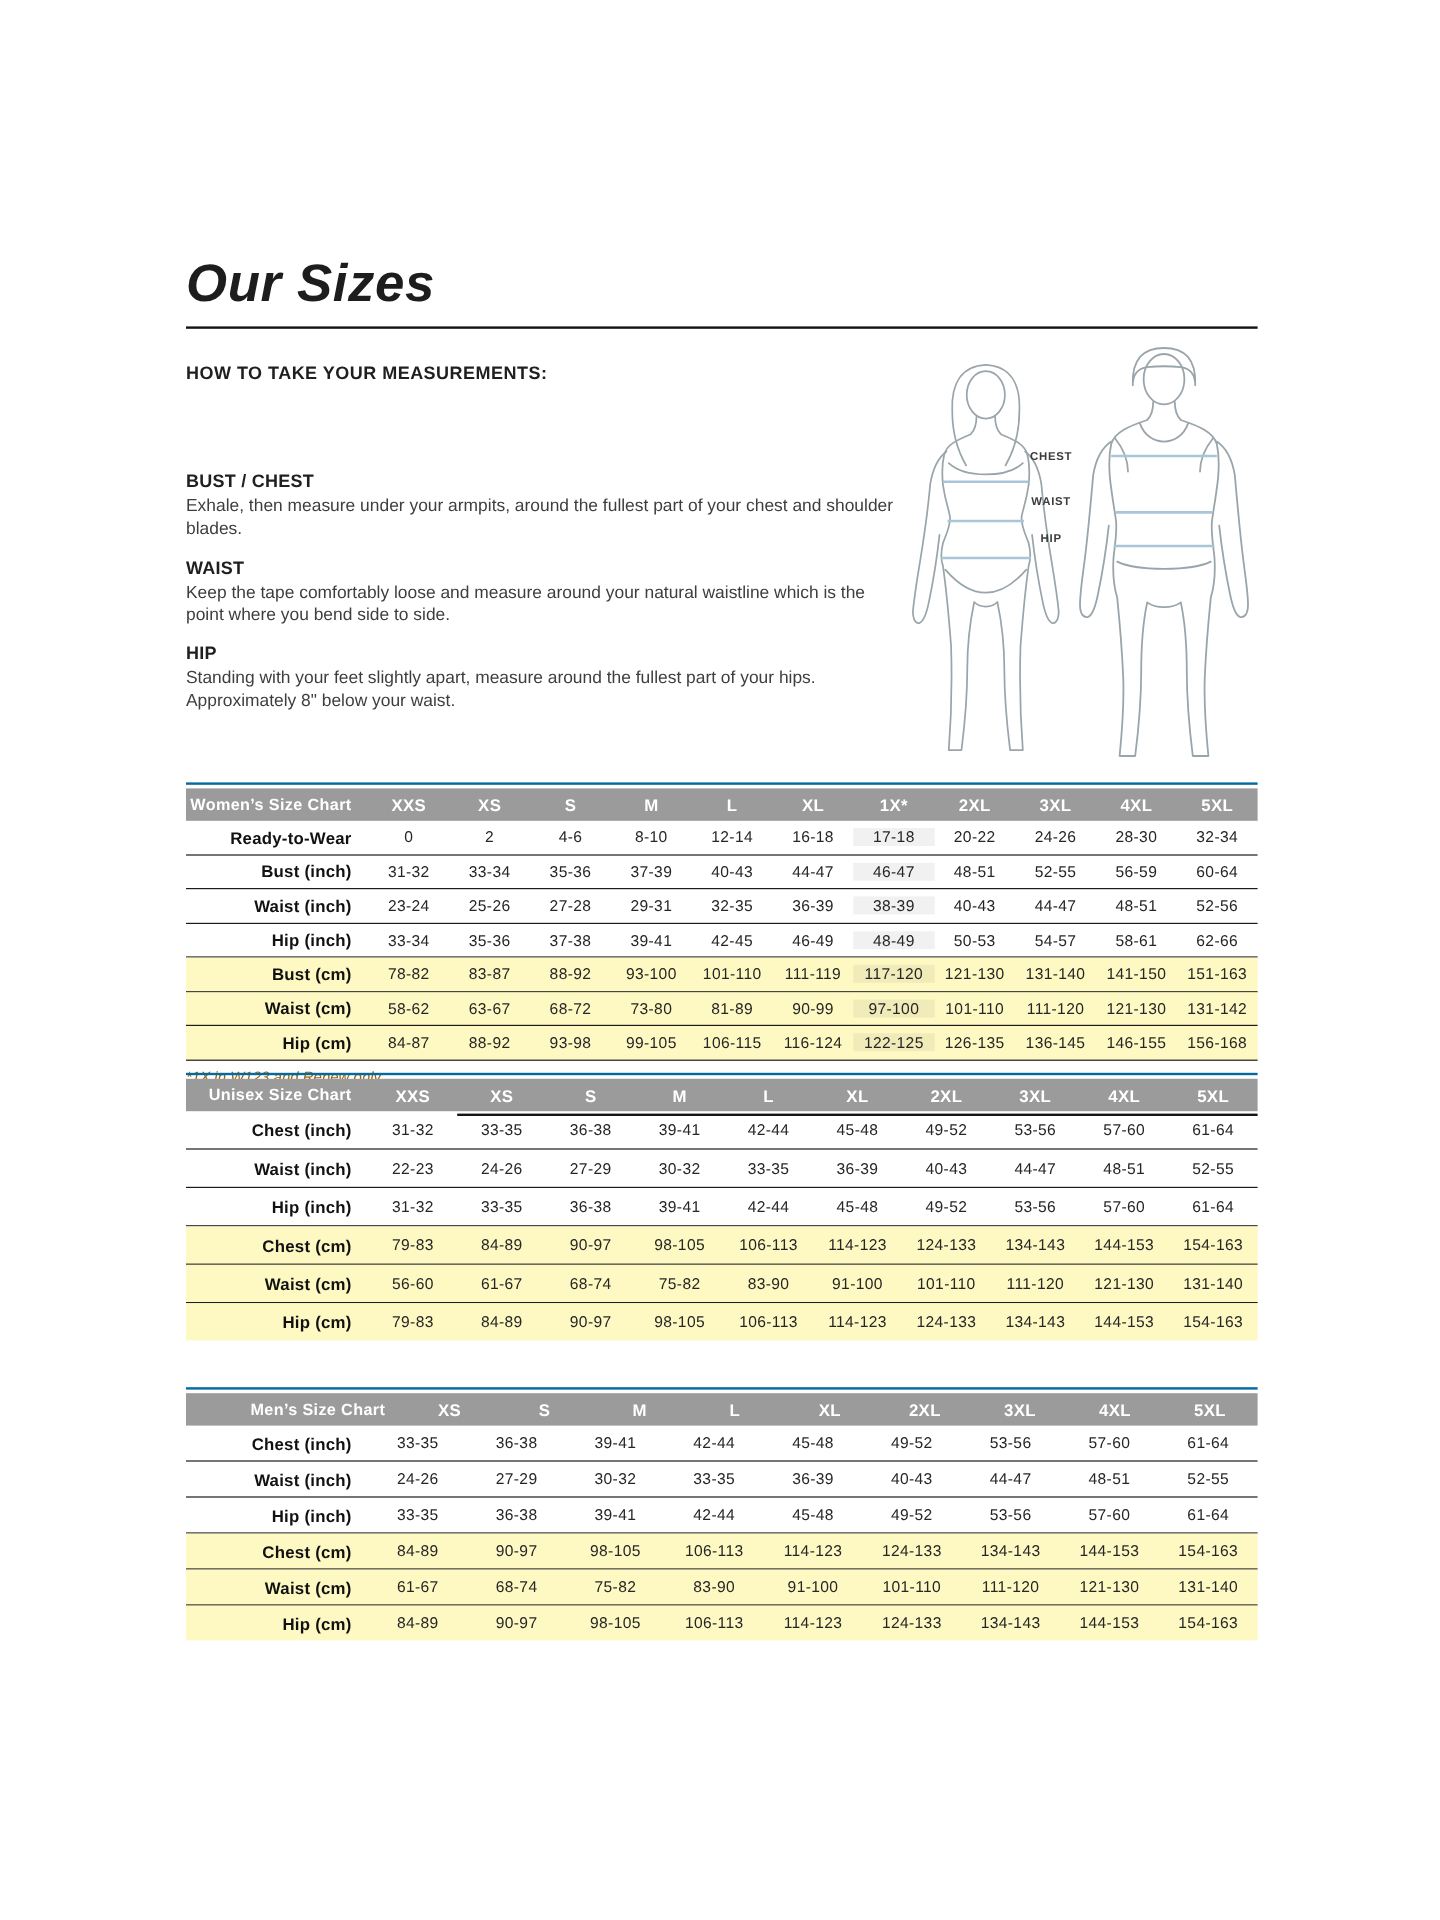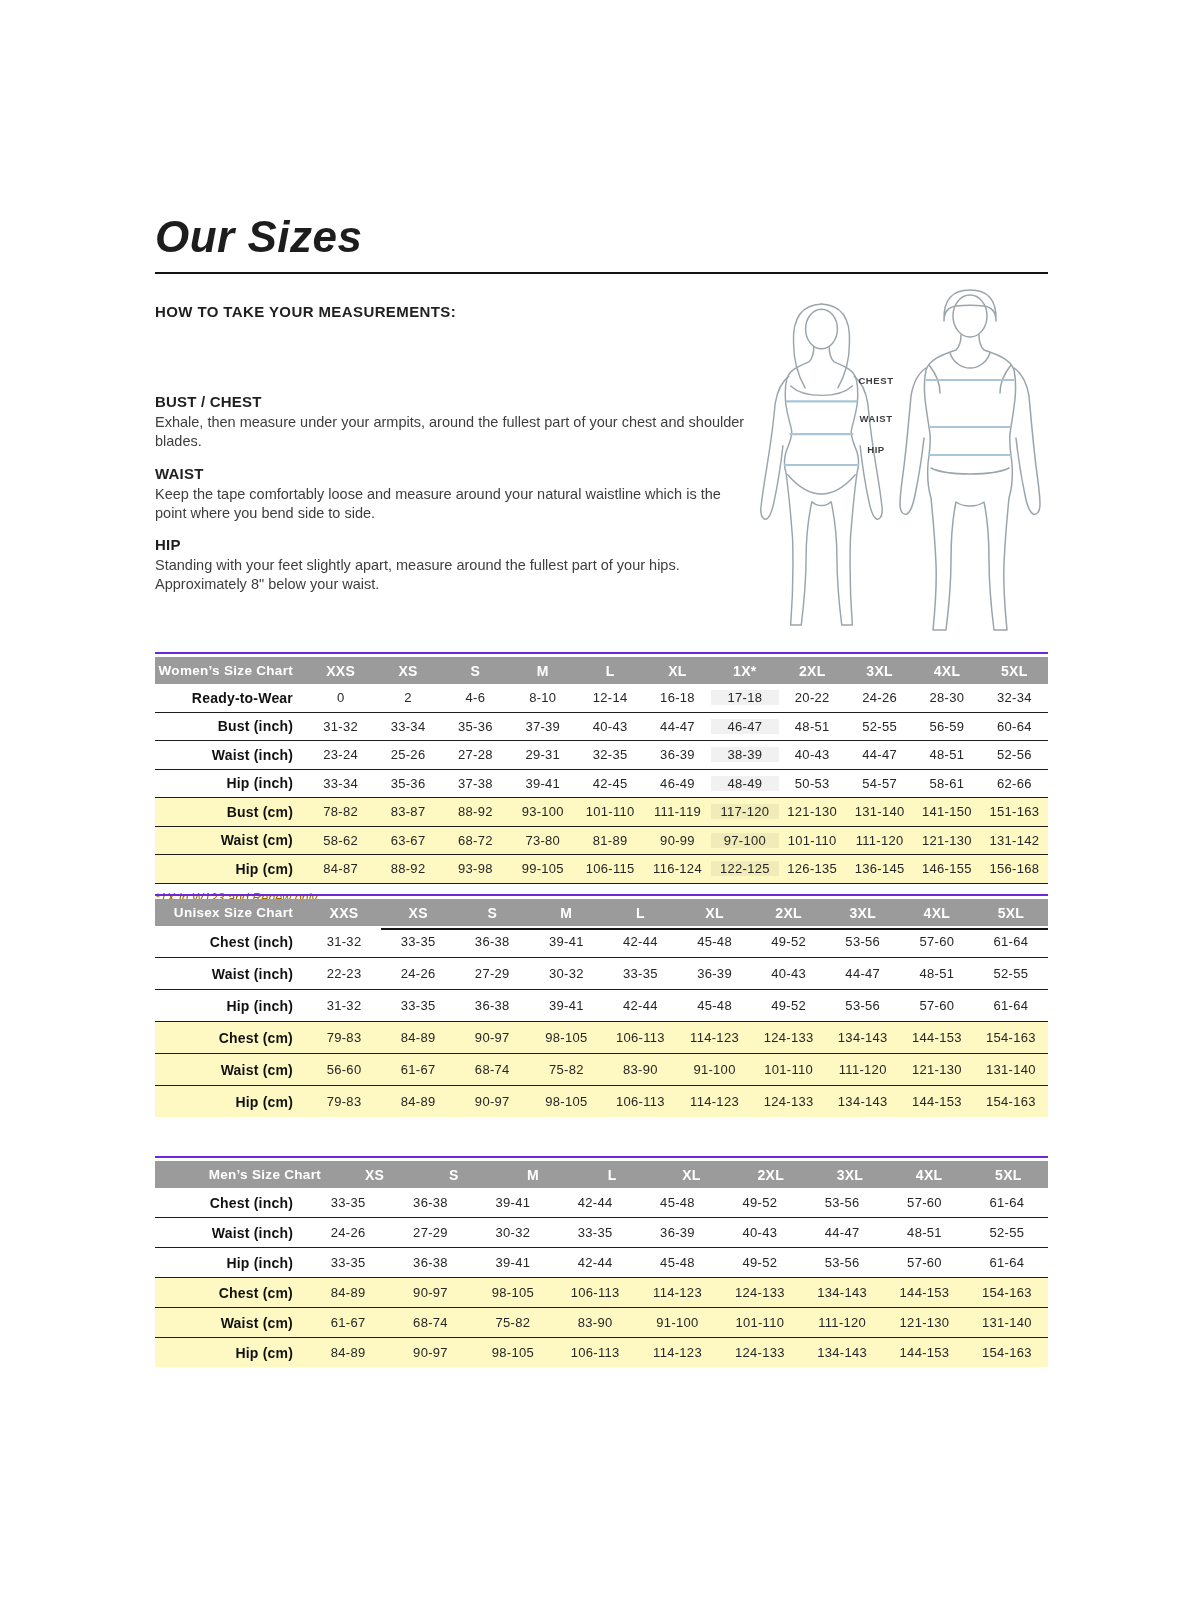--- a/index.html
+++ b/index.html
@@ -26,21 +26,21 @@
   .fig{position:absolute;}
   .fig-label{
     position:absolute;left:103px;width:50px;text-align:center;
     font-size:9.5px;font-weight:700;color:#3c3c3c;letter-spacing:.6px;
   }
   .fig-label.l0{top:92px;} .fig-label.l1{top:130px;} .fig-label.l2{top:161px;}
 
   
   .size-table{
     position:absolute;left:155px;width:893px;
-    border-top:2px solid #6d28d9;padding-top:3px;
+    border-top:2px solid #0369a1;padding-top:3px;
   }
   #womens{top:652px;} #unisex{top:894px;} #mens{top:1156px;}
   .t-head{
     display:grid;background:#9b9b9b;color:#ffffff;height:27px;align-items:center;
   }
   .t-hcell{text-align:center;font-size:14px;font-weight:700;letter-spacing:.3px;}
   .t-title{text-align:right;padding-right:14px;font-size:13.5px;}
   .t-row{
     display:grid;align-items:center;border-bottom:1px solid #1c1c1c;
   }

